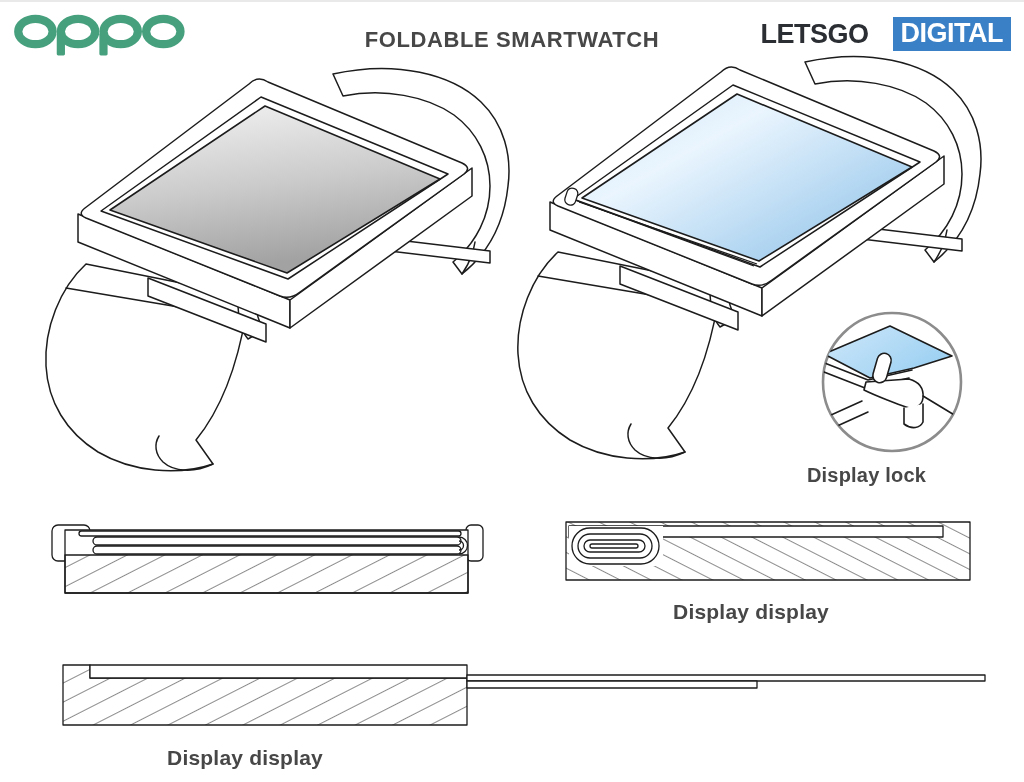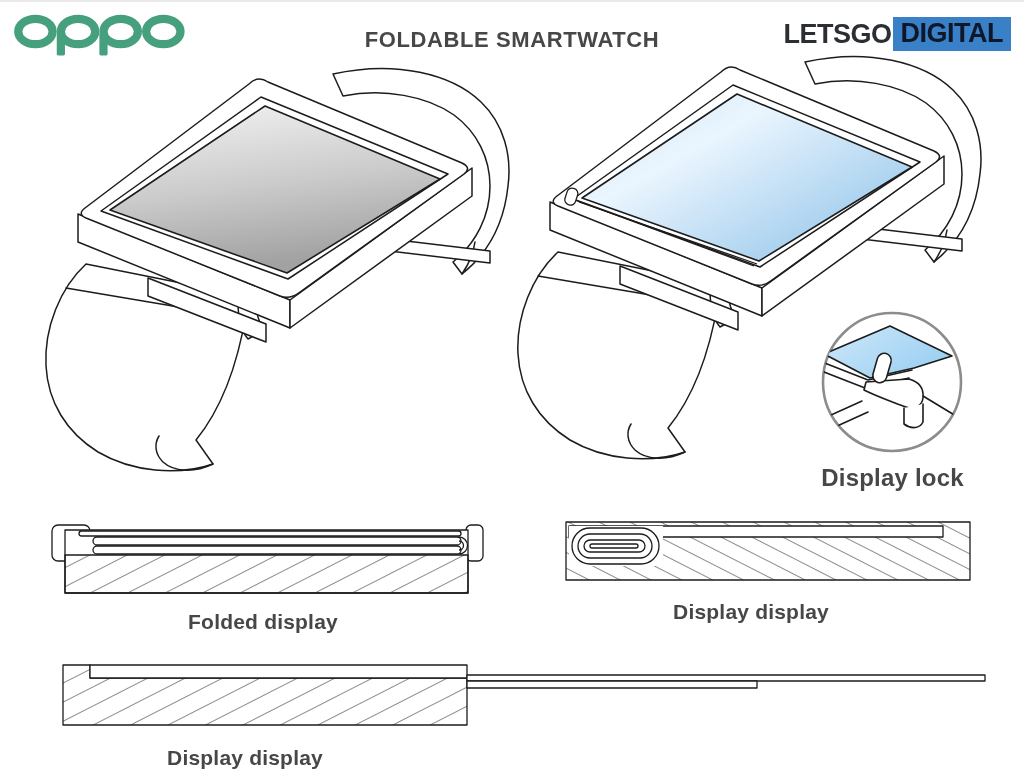--- a/index.html
+++ b/index.html
@@ -14,24 +14,24 @@
   .canvas{
     position:relative;width:1024px;height:782px;background:#ffffff;
     overflow:hidden;margin:2px auto;
   }
   .abs{position:absolute;}
   .sr{position:absolute;width:1px;height:1px;overflow:hidden;clip:rect(0 0 0 0);white-space:nowrap;}
   .title{
     left:0;top:25px;width:1024px;text-align:center;
     font-size:22px;font-weight:700;letter-spacing:.6px;color:var(--text-gray);
   }
-  .lgd{right:13px;top:15px;display:flex;align-items:center;gap:1px;}
+  .lgd{right:13px;top:15px;display:flex;align-items:center;gap:24px;}
   .lgd-name{font-size:27px;font-weight:900;letter-spacing:-.5px;color:var(--lgd-dark);}
   .lgd-badge{
-    font-size:27px;font-weight:900;letter-spacing:-.5px;color:#0f172a;
+    font-size:27px;font-weight:900;letter-spacing:-.5px;color:#ffffff;
     background:var(--lgd-blue);padding:3px 8px 4px 8px;line-height:1;
   }
   .fig-label{
     font-weight:700;color:var(--text-gray);text-align:center;font-size:21px;letter-spacing:.2px;
   }
   .oppo-bowl{fill:none;stroke:var(--oppo-green);stroke-width:11px;}
   .oppo-stem{fill:var(--oppo-green);}
 </style>
 </head>
 <body>
@@ -138,36 +138,35 @@
       <path d="M93,73 C104,76 108,82 107,92 C106,100 98,104 90,101 C84,99 60,90 48,84 L50,76 Z" fill="#ffffff"></path>
       <path d="M107,90 L140,110"></path>
       <path d="M88,102 L88,118 C96,124 104,122 107,116 L107,98" fill="#ffffff"></path>
       <path d="M4,114 L46,95"></path>
       <path d="M8,126 L52,106"></path>
       <g transform="rotate(16 66 62)">
         <rect x="59" y="47" width="14" height="30" rx="7" fill="#ffffff"></rect>
       </g>
     </g>
   </svg>
-  <div class="abs fig-label" style="left:805px;top:462px;width:175px;font-size:24px">Display lock</div>
+  <div class="abs fig-label" style="left:779px;top:462px;width:175px;font-size:20px">Display lock</div>
 
   <svg class="abs" style="left:49px;top:516px" width="436" height="78" viewBox="0 0 436 78" role="img">
     <g stroke="#1c1c1c" stroke-width="1.3" fill="#ffffff" stroke-linejoin="round">
       <rect x="3" y="7" width="38" height="36" rx="6"></rect>
       <rect x="417" y="7" width="17" height="36" rx="5"></rect>
       <rect x="16" y="12" width="403" height="63"></rect>
       <rect x="16" y="37" width="403" height="38" fill="url(#hatchF)"></rect>
       <rect x="30" y="13" width="382" height="5" rx="2.5"></rect>
       <rect x="44" y="19" width="368" height="8" rx="4"></rect>
       <rect x="44" y="28" width="368" height="8" rx="4"></rect>
       <path d="M410,19 A8.5,8.5 0 0 1 410,36" fill="none"></path>
       <path d="M410,23 A4.5,4.5 0 0 1 410,32" fill="none"></path>
     </g>
   </svg>
-  <div class="abs fig-label" style="left:123px;top:608px;width:280px">Folded display</div>
 
   <svg class="abs" style="left:565px;top:519px" width="406" height="60" viewBox="0 0 406 60" role="img">
     <g stroke="#1c1c1c" stroke-width="1.3" stroke-linejoin="round">
       <rect x="1" y="1" width="404" height="58" fill="url(#hatchR)"></rect>
       <rect x="4" y="5" width="374" height="11" fill="#ffffff"></rect>
       <rect x="4" y="5" width="94" height="40" fill="#ffffff" stroke="none"></rect>
       <rect x="7" y="7" width="87" height="36" rx="18" fill="#ffffff"></rect>
       <rect x="13" y="13" width="74" height="24" rx="12" fill="#ffffff"></rect>
       <rect x="19" y="19" width="61" height="12" rx="6" fill="#ffffff"></rect>
       <rect x="25" y="23" width="48" height="4" rx="2" fill="#ffffff"></rect>

